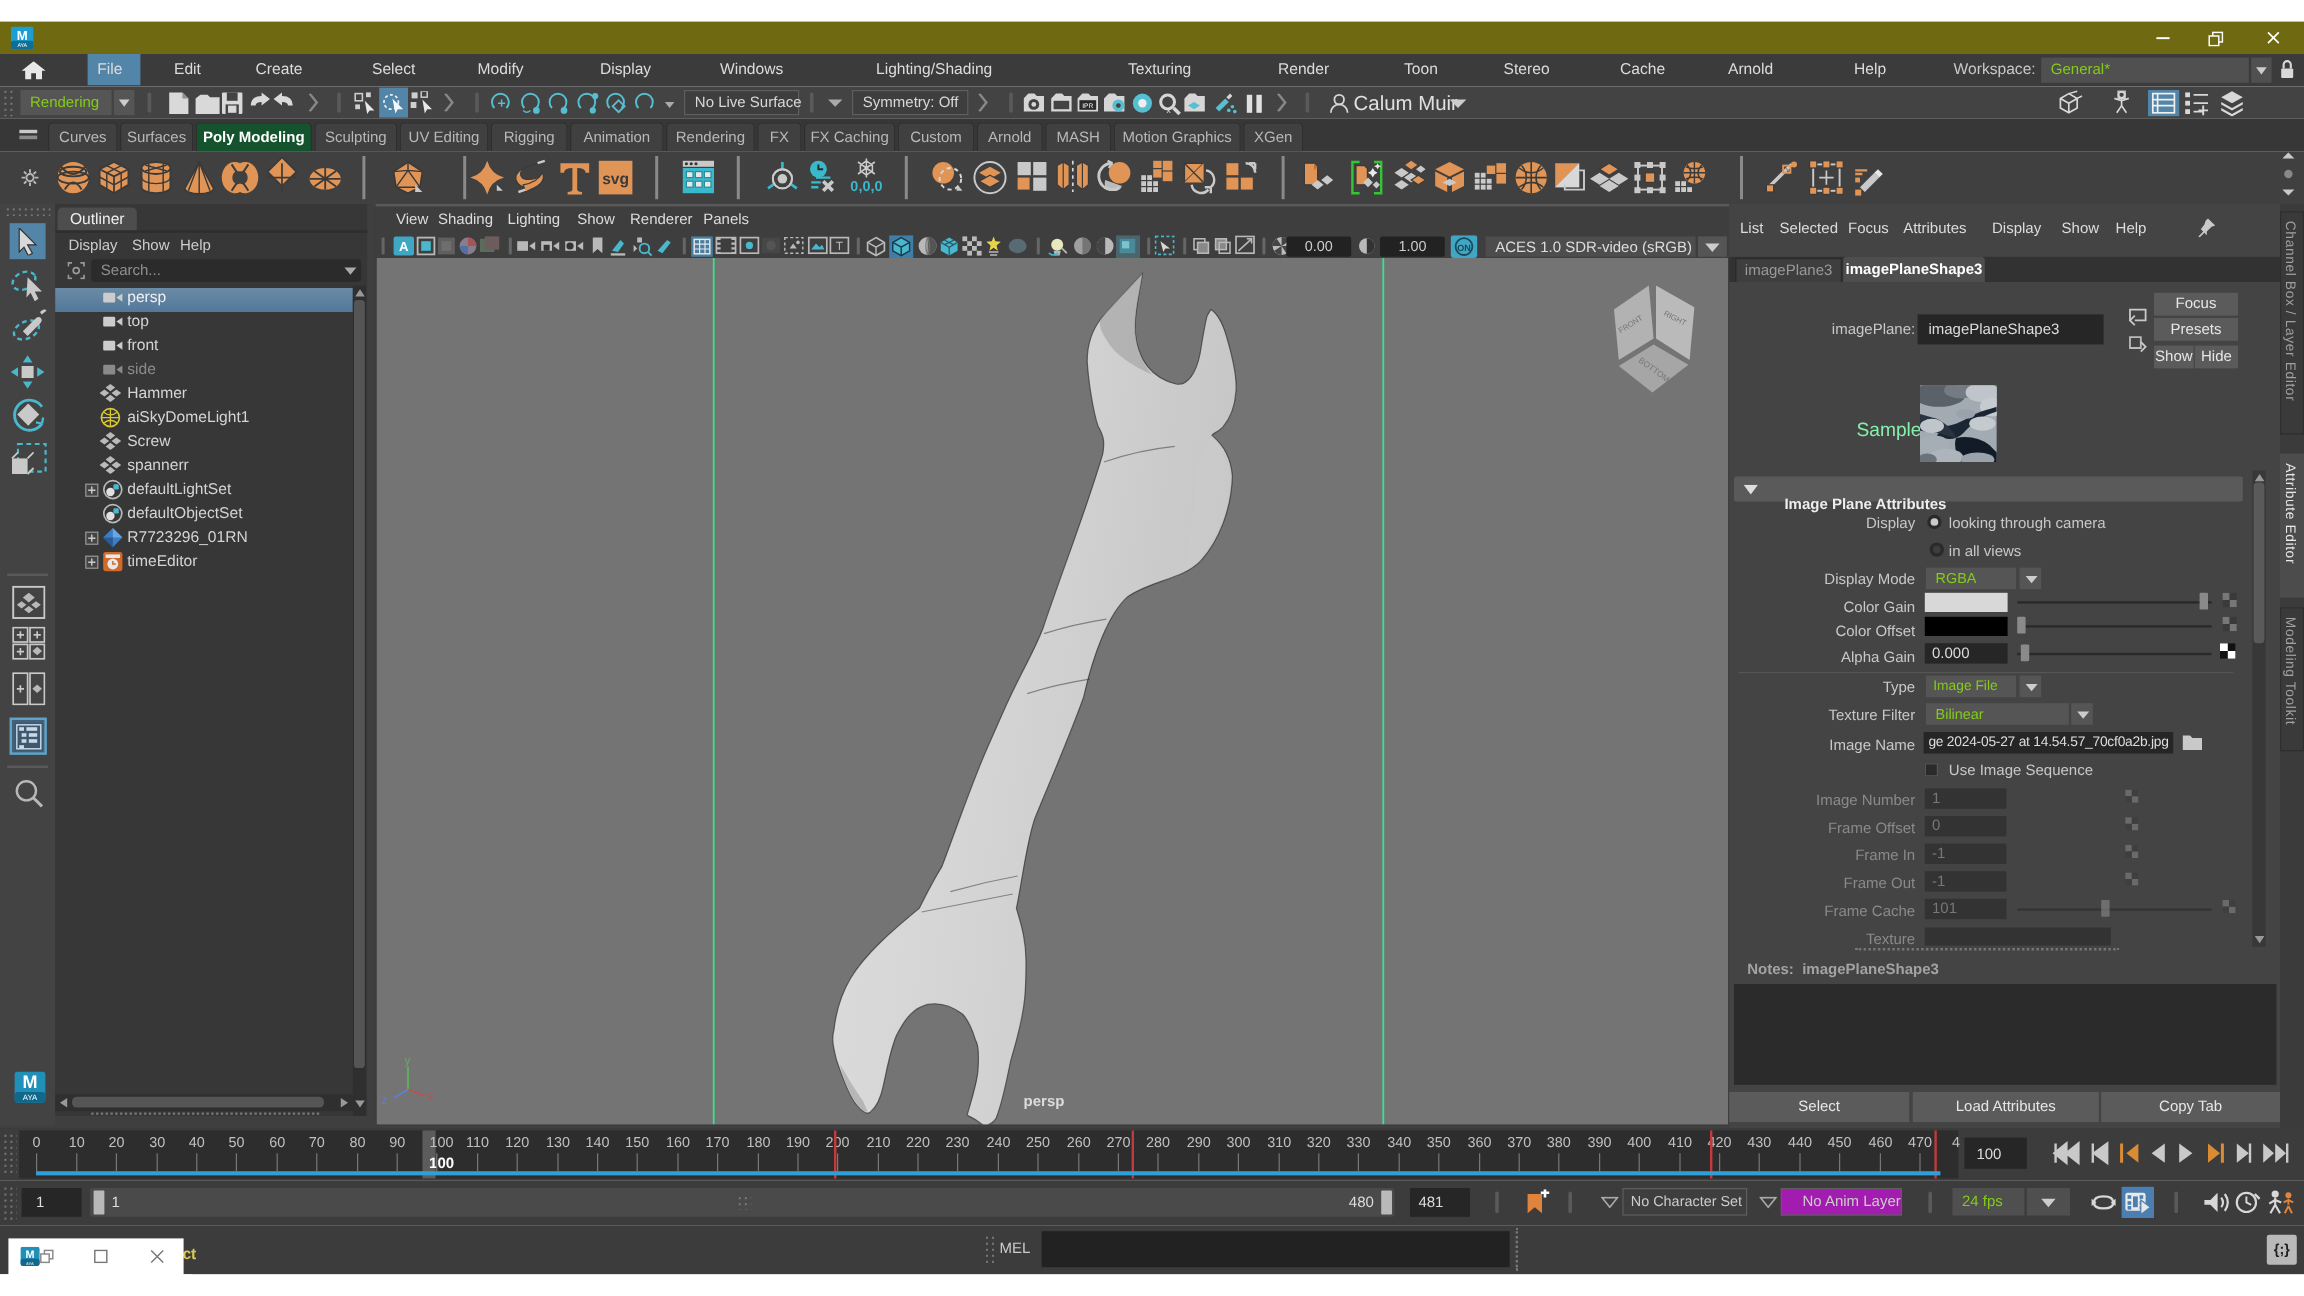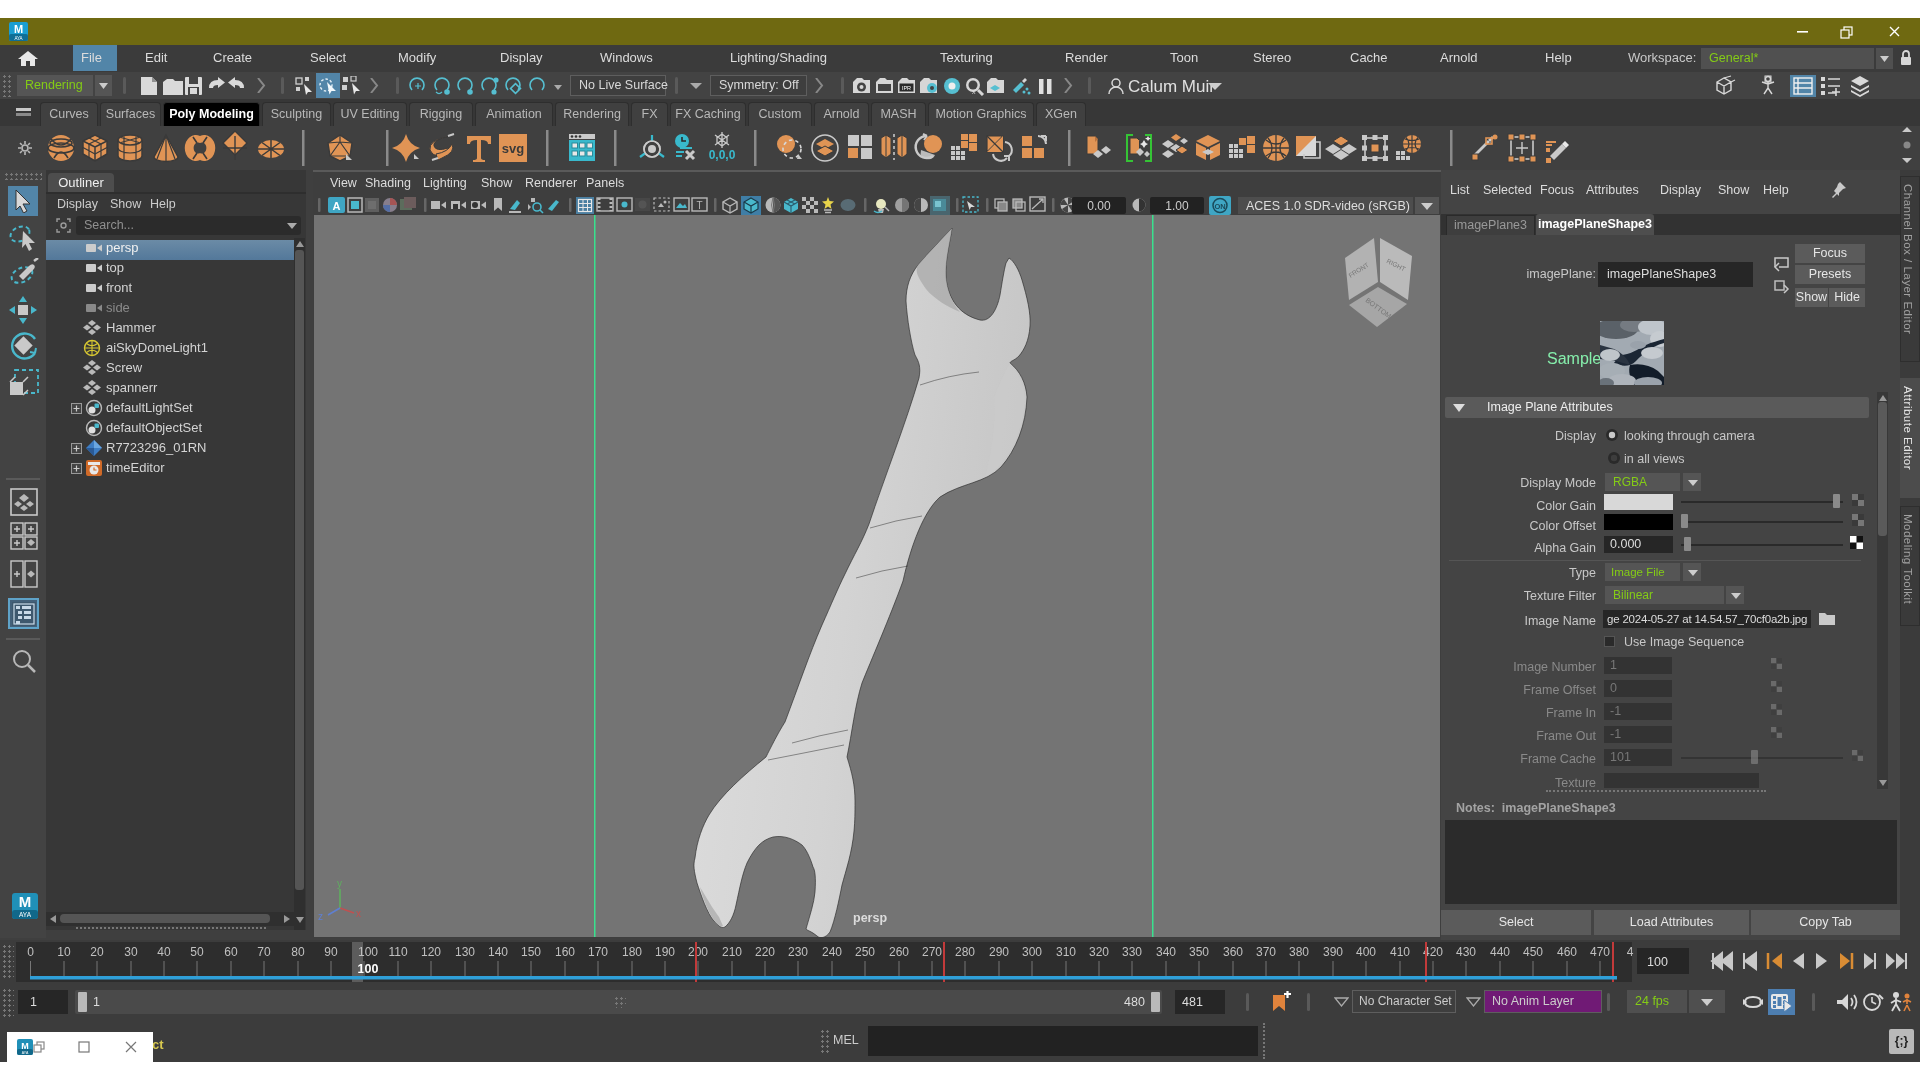--- a/index.html
+++ b/index.html
@@ -6,21 +6,21 @@
 #page{position:relative;width:1920px;height:1080px;background:#fff;}
 .abs{position:absolute;white-space:nowrap;}
 
 #titlebar{left:0;top:18px;width:1920px;height:27px;background:#6f6911;color:#f2f2f2;font-size:12.5px;letter-spacing:-0.15px;}
 #menubar{left:0;top:45px;width:1920px;height:27px;background:#3b3b3b;color:#e2e2e2;font-size:13px;}
 #toolbar{left:0;top:72px;width:1920px;height:27px;background:#434343;}
 #shelftabs{left:0;top:99px;width:1920px;height:27px;background:#373737;}
 #shelficons{left:0;top:126px;width:1920px;height:44px;background:#404040;}
 .mi{position:absolute;top:5px;color:#dcdcdc;white-space:nowrap;}
 .tab{position:absolute;top:3px;height:24px;background:#404040;border:1px solid #2e2e2e;border-bottom:none;border-radius:4px 4px 0 0;color:#b8b8b8;font-size:12.5px;text-align:center;line-height:22px;}
-.tab.active{background:#000000;color:#fff;font-weight:bold;}
+.tab.active{background:#14532d;color:#fff;font-weight:bold;}
 
 .dd{position:absolute;background:#555;color:#84cc16;font-size:12.5px;line-height:20px;padding-left:8px;white-space:nowrap;overflow:hidden;}
 .ddbtn{position:absolute;background:#555;}
 .darkfield{position:absolute;background:#262626;color:#ddd;font-size:12.5px;white-space:nowrap;overflow:hidden;}
 .btn{position:absolute;background:#5b5b5b;color:#e6e6e6;font-size:12.5px;text-align:center;}
 .sep{position:absolute;width:3px;background:#5a5a5a;border-radius:2px;}
 .grip{position:absolute;background-image:radial-gradient(circle,#777 1px,transparent 1.2px);background-size:5px 5px;}
 
 #lefttools{left:0;top:170px;width:46px;height:768px;background:#434343;}
 #outliner{left:46px;top:170px;width:260px;height:760px;background:#373737;}
@@ -1197,21 +1197,21 @@
   <ellipse cx="12" cy="50" rx="13" ry="8" fill="#a6aeb5"></ellipse>
   <ellipse cx="22" cy="60" rx="14" ry="7" fill="#aeb4bb"></ellipse>
   <ellipse cx="48" cy="62" rx="14" ry="6" fill="#9aa2ab"></ellipse>
   <ellipse cx="6" cy="62" rx="8" ry="5" fill="#6a727a"></ellipse>
   <ellipse cx="38" cy="24" rx="8" ry="4" fill="#9aa2ab"></ellipse>
  </svg>
  <div class="abs" style="left:4px;top:227px;width:424px;height:21px;background:#5a5a5a;border-radius:2px">
    <svg class="abs" style="left:8px;top:7px" width="12" height="8">
           <path d="M0 0 L12 0 L6 8 Z" fill="#ddd"></path>
         </svg>
-   <div class="abs" style="left:42px;top:3px;color:#eee;font-size:12.5px;font-weight:normal">Image Plane Attributes</div>
+   <div class="abs" style="left:42px;top:16px;color:#eee;font-size:12.5px;font-weight:bold">Image Plane Attributes</div>
  </div>
  <div class="aelabel" style="left:5px;top:259px">Display</div>
  <svg class="abs" style="left:164px;top:258px" width="14" height="14">
         <circle cx="7" cy="7" r="6" fill="#2a2a2a"></circle>
         <circle cx="7" cy="7" r="3.2" fill="#c9c9c9"></circle>
       </svg>
  <div class="abs" style="left:183px;top:259px;color:#c8c8c8;font-size:12.5px">looking through camera</div>
  <svg class="abs" style="left:166px;top:281px" width="14" height="14">
         <circle cx="7" cy="7" r="6" fill="#2a2a2a"></circle>
         <circle cx="7" cy="7" r="3.2" fill="#3d3d3d"></circle>
@@ -1488,21 +1488,21 @@
         <path d="M13 3 h7 M16.5 0 v7" stroke="#fff" stroke-width="2.2"></path>
       </svg>
  <div class="sep" style="left:1307px;top:9px;height:18px"></div>
  <svg class="abs" style="left:1334px;top:13px" width="15" height="10">
         <path d="M1 1 L14 1 L7.5 9 Z" fill="none" stroke="#aaa" stroke-width="1.3"></path>
       </svg>
  <div class="abs" style="left:1352px;top:6px;width:104px;height:23px;background:#3e3e3e;border:1px solid #5e5e5e;color:#ccc;font-size:12px;line-height:21px;padding-left:6px">No Character Set</div>
  <svg class="abs" style="left:1466px;top:13px" width="15" height="10">
         <path d="M1 1 L14 1 L7.5 9 Z" fill="none" stroke="#aaa" stroke-width="1.3"></path>
       </svg>
- <div class="abs" style="left:1484px;top:6px;width:118px;height:23px;background:#701a75;border:1px solid #5e5e5e;color:#ccc;font-size:12.5px;line-height:21px;padding-left:7px">No Anim Layer</div>
+ <div class="abs" style="left:1484px;top:6px;width:101px;height:23px;background:#a21caf;border:1px solid #5e5e5e;color:#ccc;font-size:12.5px;line-height:21px;padding-left:17px">No Anim Layer</div>
  <div class="sep" style="left:1607px;top:9px;height:18px"></div>
  <div class="dd" style="left:1627px;top:6px;width:60px;height:23px;line-height:23px;background:#4f4f4f">24 fps</div>
  <div class="ddbtn" style="left:1689px;top:6px;width:36px;height:23px;background:#4f4f4f"><svg width="36" height="23">
           <path d="M12 9 h12 l-6 7 z" fill="#ccc"></path>
         </svg></div>
  <svg class="abs" style="left:1741px;top:9px" width="24" height="18">
         <path d="M4 9 q0 -5 8 -5 q8 0 8 5 q0 5 -8 5 q-8 0 -8 -5" fill="none" stroke="#d8d8d8" stroke-width="2"></path>
         <path d="M2 6 l4 3 l-4 3 z M22 12 l-4 -3 l4 -3 z" fill="#d8d8d8"></path>
       </svg>
  <div class="abs" style="left:1768px;top:5px;width:27px;height:26px;background:#4d7eb0"></div>

